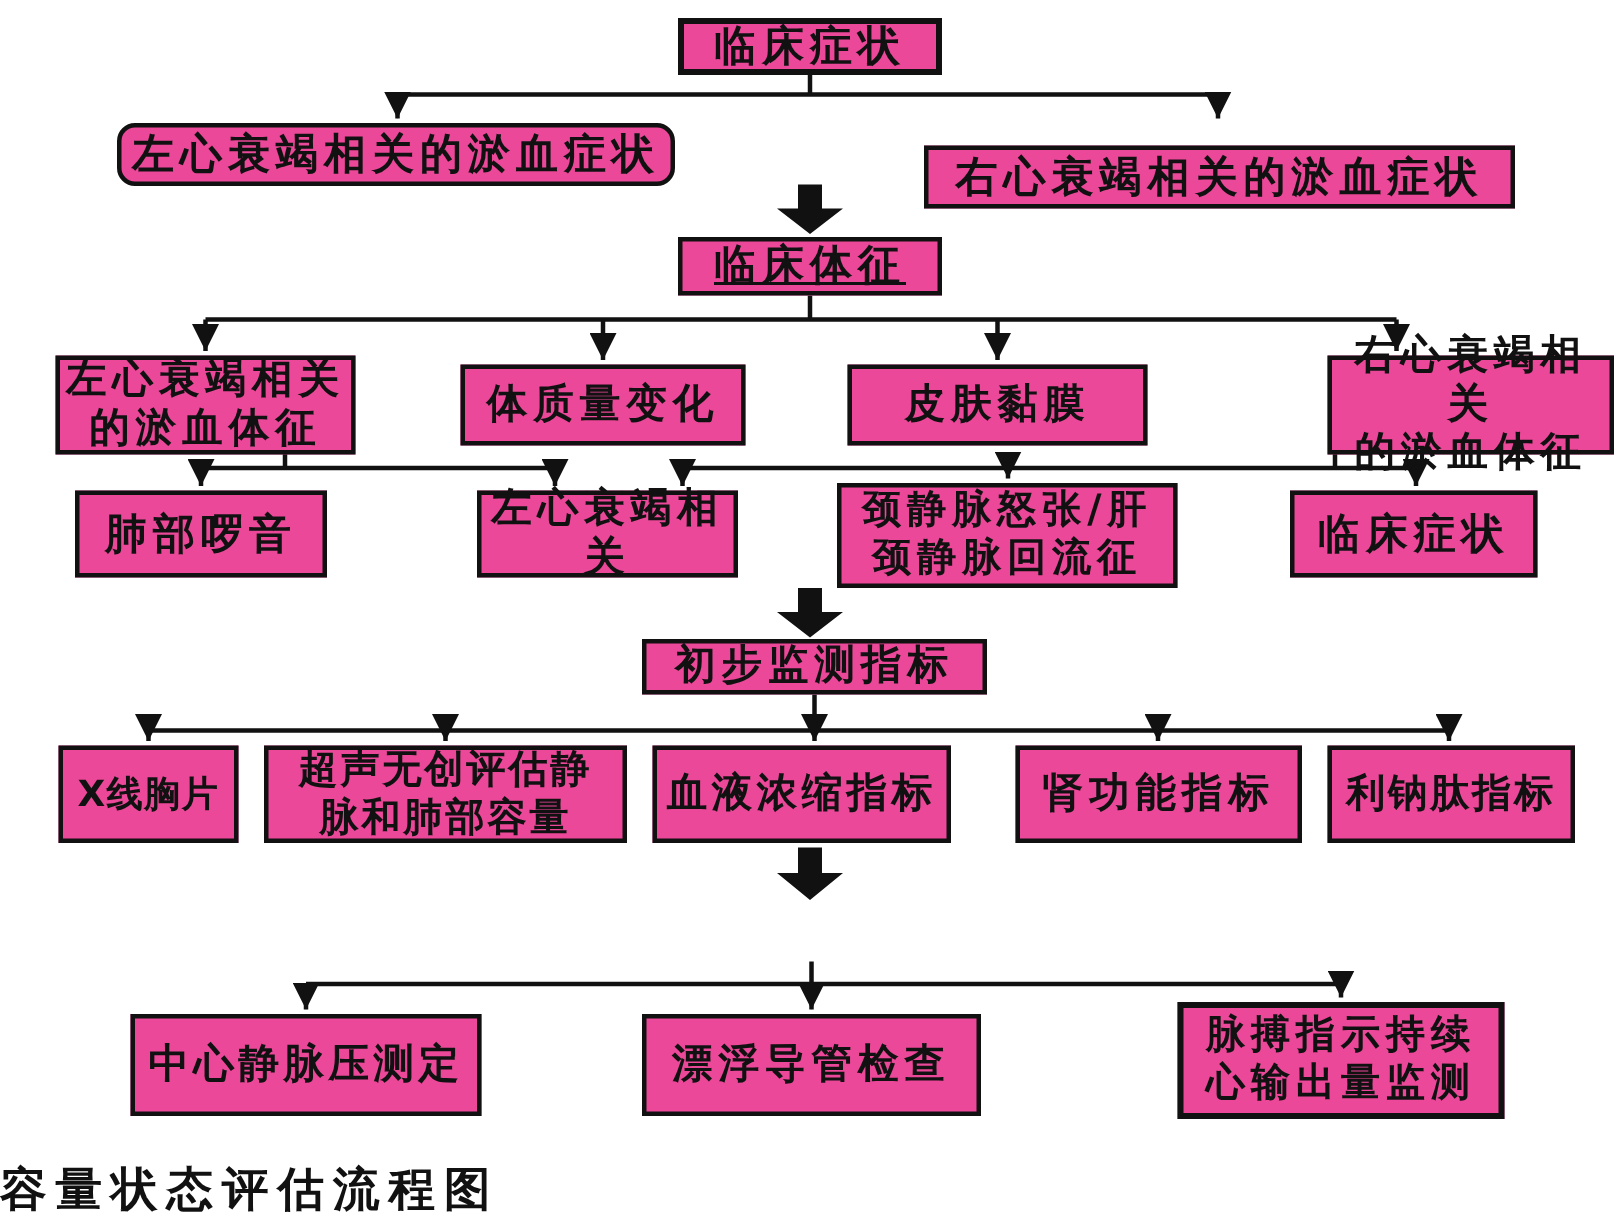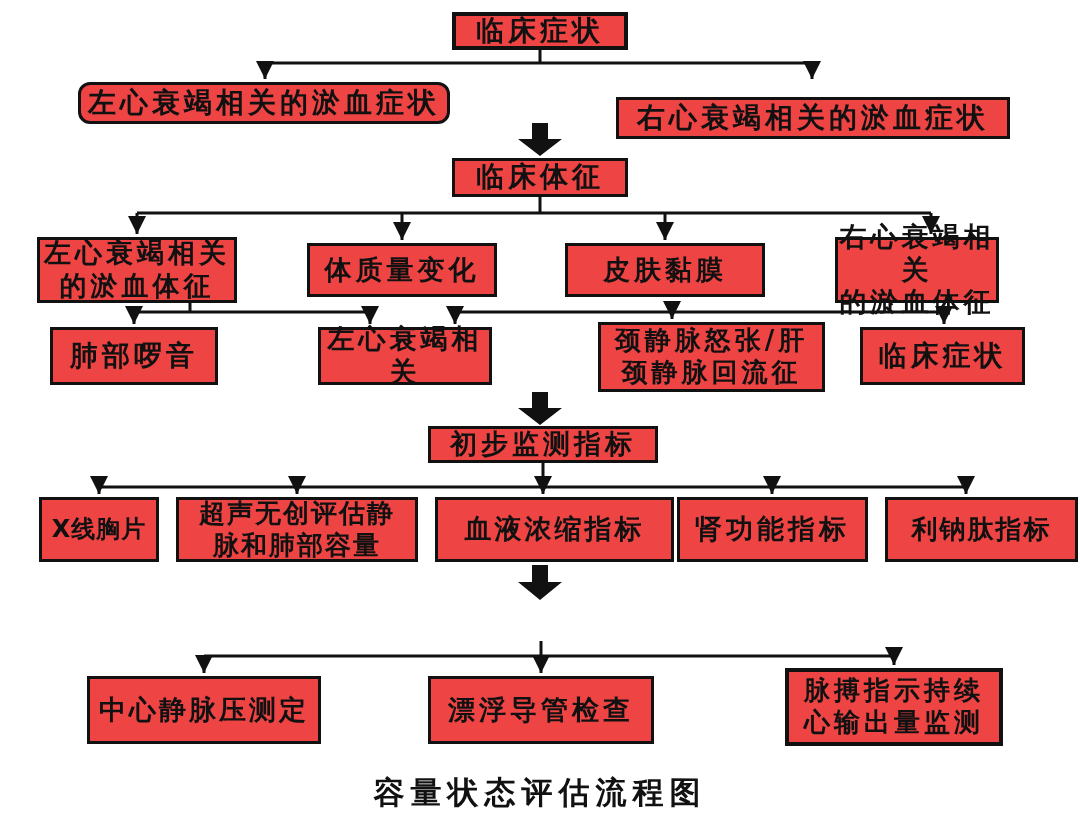--- a/index.html
+++ b/index.html
@@ -10,41 +10,41 @@
     background: #ffffff;
     font-family: "DejaVu Sans", sans-serif;
     color: #111111;
     overflow: hidden;
   }
   #wires { position: absolute; left: 0; top: 0; width: 1080px; height: 819px; pointer-events: none; }
   .node {
     position: absolute;
     box-sizing: border-box;
     border: 3px solid #111111;
-    background: #ef4444;
+    background: #ec4899;
     display: flex;
     align-items: center;
     justify-content: center;
     text-align: center;
     font-weight: bold;
     white-space: pre-line;
     line-height: 1.22;
     letter-spacing: 4px;
     z-index: 2;
   }
   .node.thick { border-width: 4px; }
   .fs28 { font-size: 28px; }
   .fs27 { font-size: 27px; }
   .fs26 { font-size: 26px; }
   .fs24 { font-size: 24px; }
   #diagram-title {
     position: absolute;
     left: 0; top: 772px;
     width: 1080px;
-    text-align: center;
+    text-align: left;
     font-size: 31px;
     font-weight: bold;
     letter-spacing: 6px;
     z-index: 2;
   }
 </style>
 </head>
 <body>
 
 <div id="stage">
@@ -110,43 +110,43 @@
       <path d="M541,656 V673" marker-end="url(#ah)"></path>
       <path d="M894,656 V665" marker-end="url(#ah)"></path>
     </g>
   </svg>
 
   <div class="node thick fs28" style="left:452px; top:12px; width:176px; height:38px;">临床症状</div>
 
   <div class="node fs28" style="left:78px; top:82px; width:372px; height:42px;border-radius:12px;">左心衰竭相关的淤血症状</div>
   <div class="node fs28" style="left:616px; top:97px; width:394px; height:42px;">右心衰竭相关的淤血症状</div>
 
-  <div class="node fs28" style="left:452px; top:158px; width:176px; height:39px;">临床体征</div>
+  <div class="node fs28" style="left:452px; top:158px; width:176px; height:39px;text-decoration:underline;">临床体征</div>
 
   <div class="node fs27" style="left:37px; top:237px; width:200px; height:66px;">左心衰竭相关
 的淤血体征</div>
   <div class="node fs27" style="left:307px; top:243px; width:190px; height:54px;">体质量变化</div>
   <div class="node fs27" style="left:565px; top:243px; width:200px; height:54px;">皮肤黏膜</div>
-  <div class="node fs27" style="left:835px; top:237px; width:164px; height:66px;">右心衰竭相关
+  <div class="node fs27" style="left:885px; top:237px; width:191px; height:66px;">右心衰竭相关
 的淤血体征</div>
 
   <div class="node fs28" style="left:50px; top:327px; width:168px; height:58px;">肺部啰音</div>
   <div class="node fs27" style="left:318px; top:327px; width:174px; height:58px;">左心衰竭相关</div>
-  <div class="node fs26" style="left:558px; top:322px; width:227px; height:70px;margin-left:40px;">颈静脉怒张/肝
+  <div class="node fs26" style="left:558px; top:322px; width:227px; height:70px;">颈静脉怒张/肝
 颈静脉回流征</div>
   <div class="node fs28" style="left:860px; top:327px; width:165px; height:58px;">临床症状</div>
 
   <div class="node fs27" style="left:428px; top:426px; width:230px; height:37px;">初步监测指标</div>
 
   <div class="node fs24" style="left:39px; top:497px; width:120px; height:65px; letter-spacing:1px;">X线胸片</div>
   <div class="node fs26" style="left:176px; top:497px; width:242px; height:65px; letter-spacing:2px;">超声无创评估静
 脉和肺部容量</div>
-  <div class="node fs27" style="left:435px; top:497px; width:239px; height:65px; letter-spacing:3px;">血液浓缩指标</div>
+  <div class="node fs27" style="left:435px; top:497px; width:199px; height:65px; letter-spacing:3px;">血液浓缩指标</div>
   <div class="node fs27" style="left:677px; top:497px; width:191px; height:65px;">肾功能指标</div>
-  <div class="node fs26" style="left:885px; top:497px; width:193px; height:65px; letter-spacing:2px;">利钠肽指标</div>
+  <div class="node fs26" style="left:885px; top:497px; width:165px; height:65px; letter-spacing:2px;">利钠肽指标</div>
 
 
   <div class="node fs27" style="left:87px; top:676px; width:234px; height:68px; letter-spacing:3px;">中心静脉压测定</div>
   <div class="node fs27" style="left:428px; top:676px; width:226px; height:68px;">漂浮导管检查</div>
   <div class="node thick fs26" style="left:785px; top:668px; width:218px; height:78px;">脉搏指示持续
 心输出量监测</div>
 
   <div id="diagram-title">容量状态评估流程图</div>
 
 </div>

